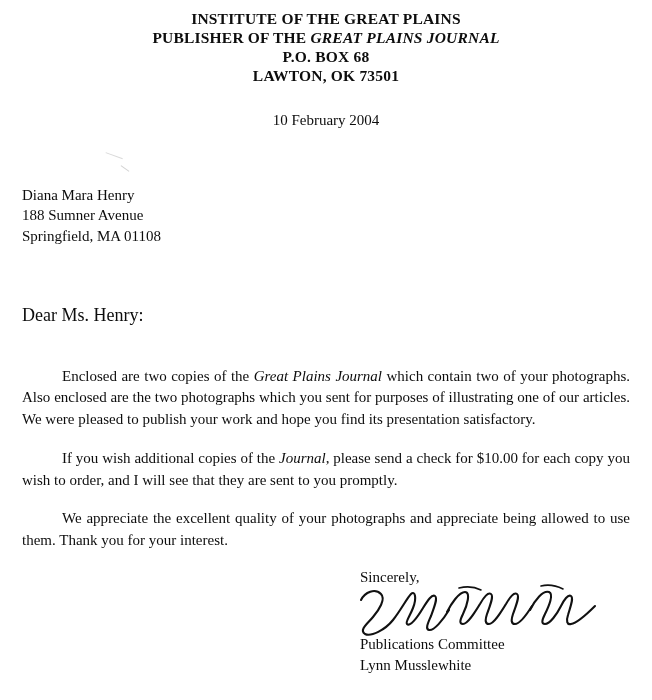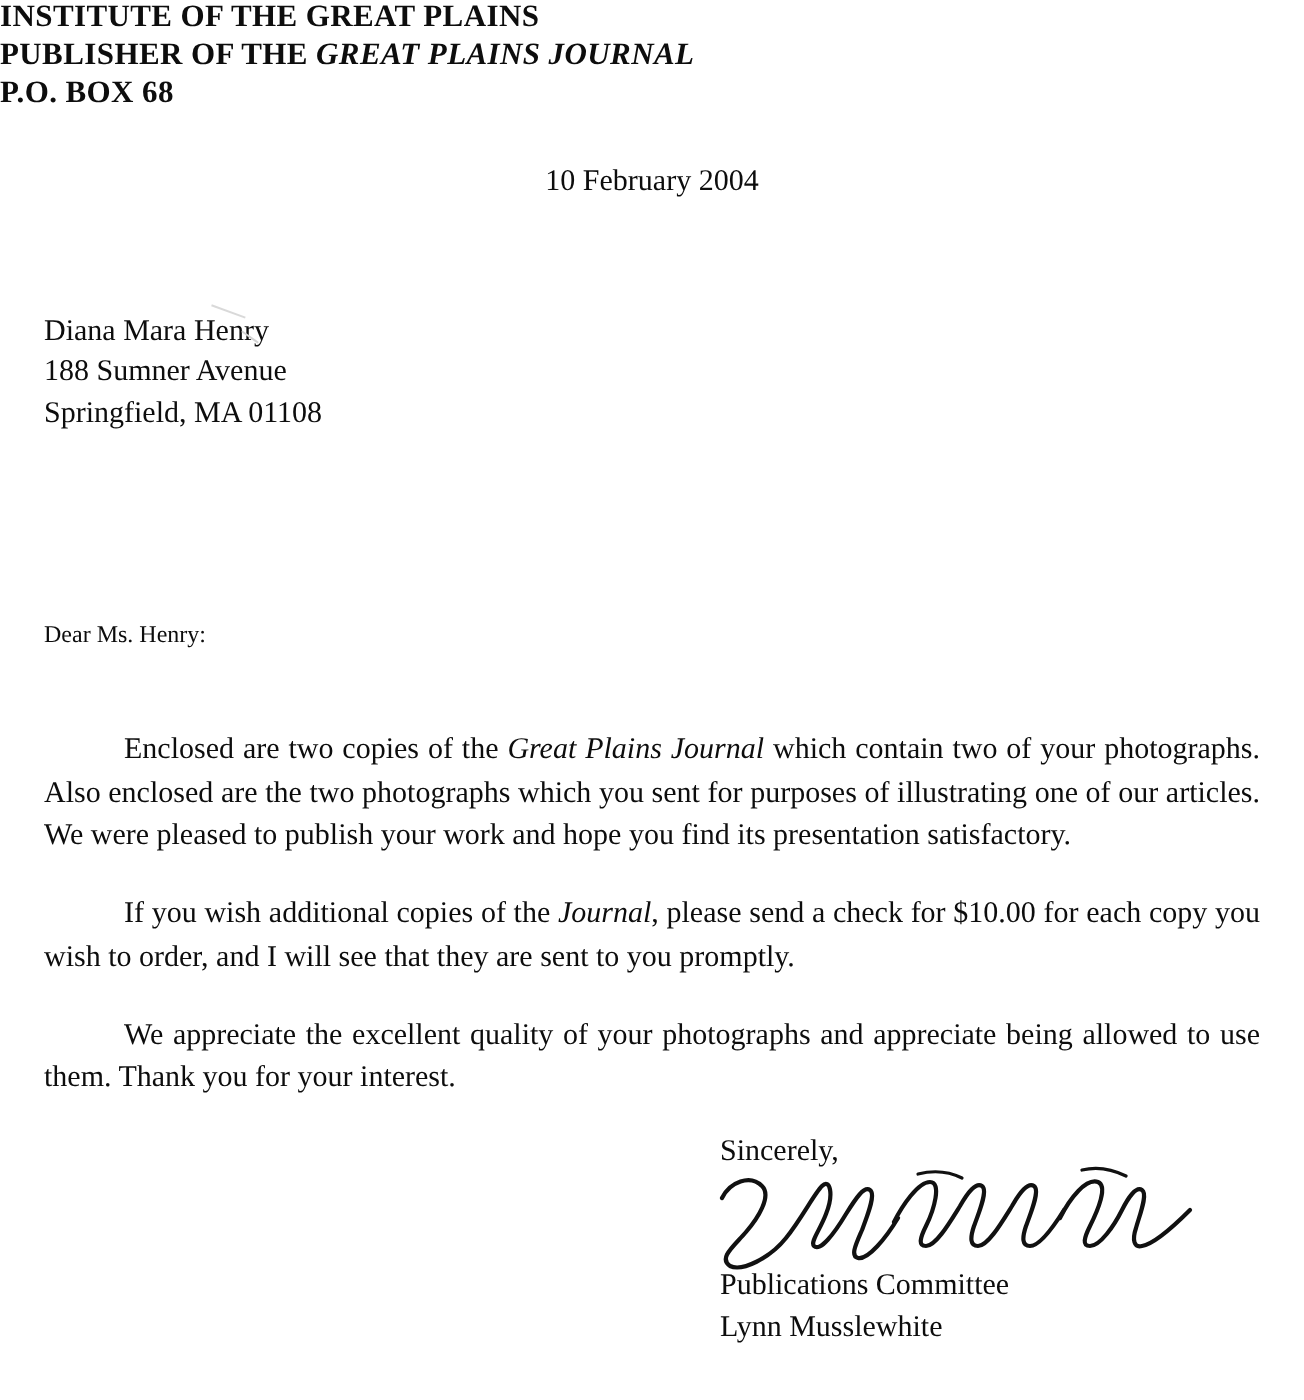--- a/index.html
+++ b/index.html
@@ -12,21 +12,22 @@
     width: 652px;
     height: 700px;
     background: #ffffff;
     font-family: "Liberation Serif", serif;
     color: #0d0d0d;
     overflow: hidden;
   }
 
   
   .letterhead {
-    text-align: left;
+    text-align: center;
+    padding-top: 10px;
     line-height: 1.22;
   }
   .letterhead div {
     font-weight: bold;
     font-size: 15.5px;
     letter-spacing: 0.2px;
   }
   .letterhead .line1 { font-size: 15.5px; }
   .letterhead .line2 { font-size: 15.5px; }
   .letterhead .line2 .ital { font-style: italic; }
@@ -43,23 +44,23 @@
   
   .address {
     margin-top: 56px;
     margin-left: 22px;
     font-size: 15px;
     line-height: 1.38;
   }
 
   
   .salutation {
-    margin-top: 92px;
+    margin-top: 58px;
     margin-left: 22px;
-    font-size: 12px;
+    font-size: 18px;
   }
 
   
   .body {
     margin-top: 40px;
     margin-left: 22px;
     margin-right: 22px;
     font-size: 15px;
     line-height: 1.45;
     text-align: justify;
@@ -118,20 +119,21 @@
 
 <div class="page">
 
   <div class="speck1"></div>
   <div class="speck2"></div>
 
   <div class="letterhead">
     <div class="line1">INSTITUTE OF THE GREAT PLAINS</div>
     <div class="line2"><span>PUBLISHER OF THE </span><span class="ital">GREAT PLAINS JOURNAL</span></div>
     <div class="line3">P.O. BOX 68</div>
+    <div class="line4">LAWTON, OK 73501</div>
   </div>
 
   <div class="date">10 February 2004</div>
 
   <div class="address">
     <div>Diana Mara Henry</div>
     <div>188 Sumner Avenue</div>
     <div>Springfield, MA 01108</div>
   </div>
 

